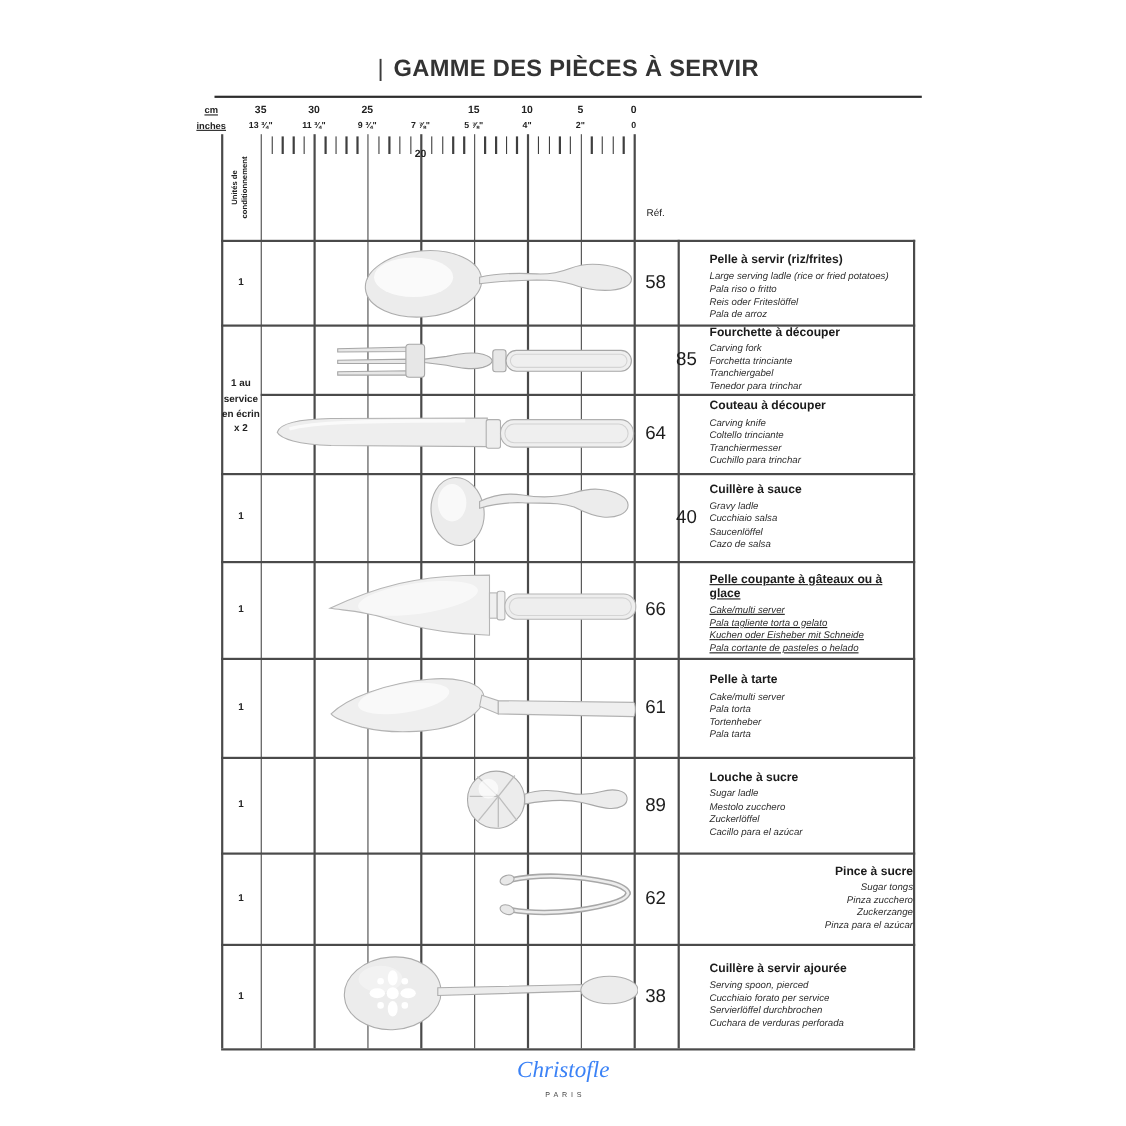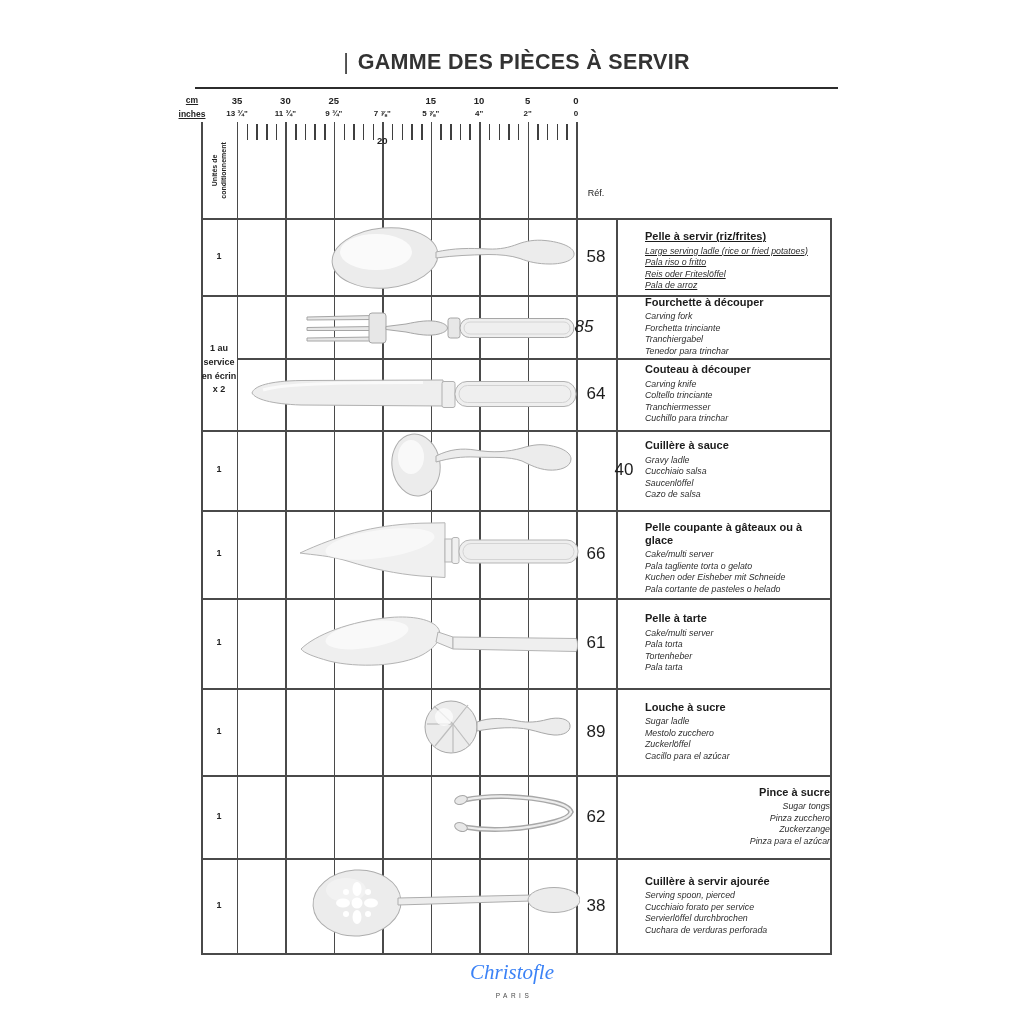--- a/index.html
+++ b/index.html
@@ -125,28 +125,28 @@
       <div class="cm-num" style="left: 430.71px; top: 95px;">15</div>
       <div class="inch-num" style="left: 430.71px; top: 109px;">5 ⅞"</div>
       <div class="cm-num" style="left: 479.14px; top: 95px;">10</div>
       <div class="inch-num" style="left: 479.14px; top: 109px;">4"</div>
       <div class="cm-num" style="left: 527.57px; top: 95px;">5</div>
       <div class="inch-num" style="left: 527.57px; top: 109px;">2"</div>
       <div class="cm-num" style="left: 576px; top: 95px;">0</div>
       <div class="inch-num" style="left: 576px; top: 109px;">0</div>
       <div class="unit-cell" style="left: 201px; top: 218px; width: 36px; height: 77px;">1</div>
       <div class="ref-cell" style="left: 576px; top: 218px; width: 40px; height: 77px;">58</div>
-      <div class="desc-cell" style="left: 616px; top: 218px; width: 214px; height: 86px; text-decoration: underline;">
+      <div class="desc-cell" style="left: 616px; top: 218px; width: 214px; height: 86px;">
         <div class="desc-title">Pelle à servir (riz/frites)</div>
         <div class="desc-line">Large serving ladle (rice or fried potatoes)</div>
         <div class="desc-line">Pala riso o fritto</div>
         <div class="desc-line">Reis oder Friteslöffel</div>
         <div class="desc-line">Pala de arroz</div>
       </div>
-      <div class="ref-cell" style="left: 564px; top: 295px; width: 40px; height: 63px; font-style: italic;">85</div>
+      <div class="ref-cell" style="left: 604px; top: 295px; width: 40px; height: 63px;">85</div>
       <div class="desc-cell" style="left: 616px; top: 295px; width: 214px; height: 63px;">
         <div class="desc-title">Fourchette à découper</div>
         <div class="desc-line">Carving fork</div>
         <div class="desc-line">Forchetta trinciante</div>
         <div class="desc-line">Tranchiergabel</div>
         <div class="desc-line">Tenedor para trinchar</div>
       </div>
       <div class="ref-cell" style="left: 576px; top: 358px; width: 40px; height: 72px;">64</div>
       <div class="desc-cell" style="left: 616px; top: 358px; width: 214px; height: 72px;">
         <div class="desc-title">Couteau à découper</div>
@@ -159,21 +159,21 @@
       <div class="ref-cell" style="left: 576px; top: 430px; width: 40px; height: 80px; padding-left: 28px;">40</div>
       <div class="desc-cell" style="left: 616px; top: 430px; width: 214px; height: 80px;">
         <div class="desc-title">Cuillère à sauce</div>
         <div class="desc-line">Gravy ladle</div>
         <div class="desc-line">Cucchiaio salsa</div>
         <div class="desc-line">Saucenlöffel</div>
         <div class="desc-line">Cazo de salsa</div>
       </div>
       <div class="unit-cell" style="left: 201px; top: 510px; width: 36px; height: 88px;">1</div>
       <div class="ref-cell" style="left: 576px; top: 510px; width: 40px; height: 88px;">66</div>
-      <div class="desc-cell" style="left: 616px; top: 510px; width: 214px; height: 96px;">
+      <div class="desc-cell" style="left: 616px; top: 510px; width: 214px; height: 96px; text-decoration: underline;">
         <div class="desc-title">Pelle coupante à gâteaux ou à glace</div>
         <div class="desc-line">Cake/multi server</div>
         <div class="desc-line">Pala tagliente torta o gelato</div>
         <div class="desc-line">Kuchen oder Eisheber mit Schneide</div>
         <div class="desc-line">Pala cortante de pasteles o helado</div>
       </div>
       <div class="unit-cell" style="left: 201px; top: 598px; width: 36px; height: 90px;">1</div>
       <div class="ref-cell" style="left: 576px; top: 598px; width: 40px; height: 90px;">61</div>
       <div class="desc-cell" style="left: 616px; top: 598px; width: 214px; height: 90px;">
         <div class="desc-title">Pelle à tarte</div>

